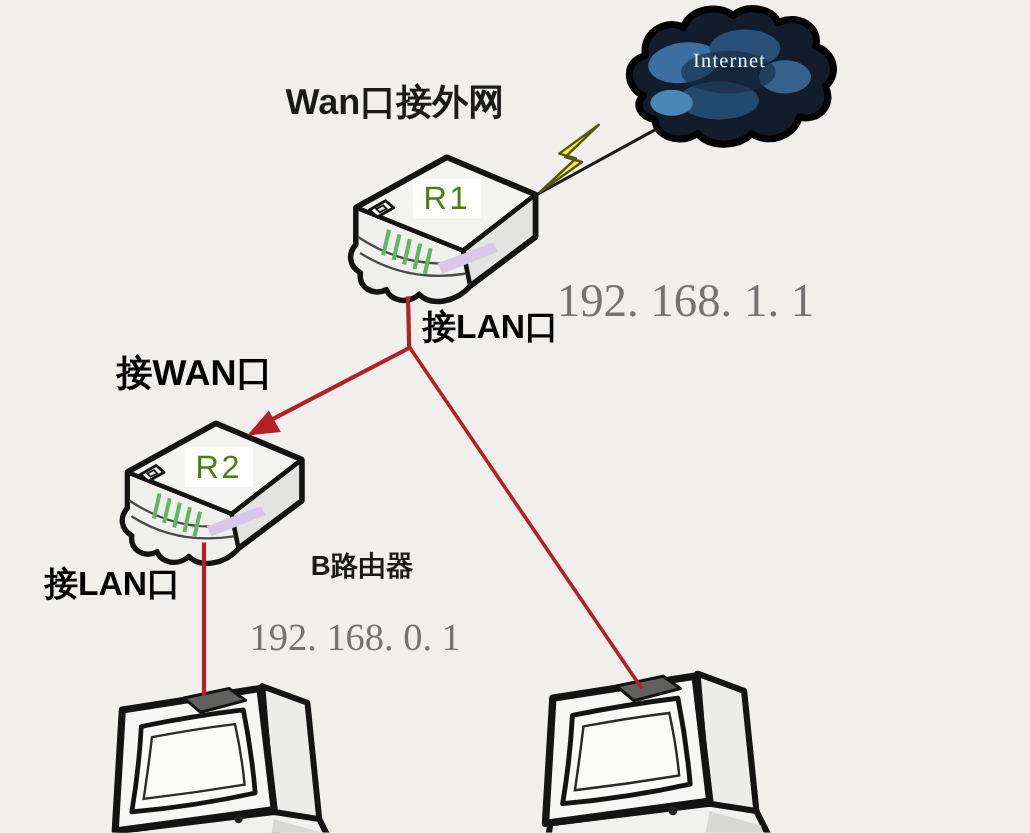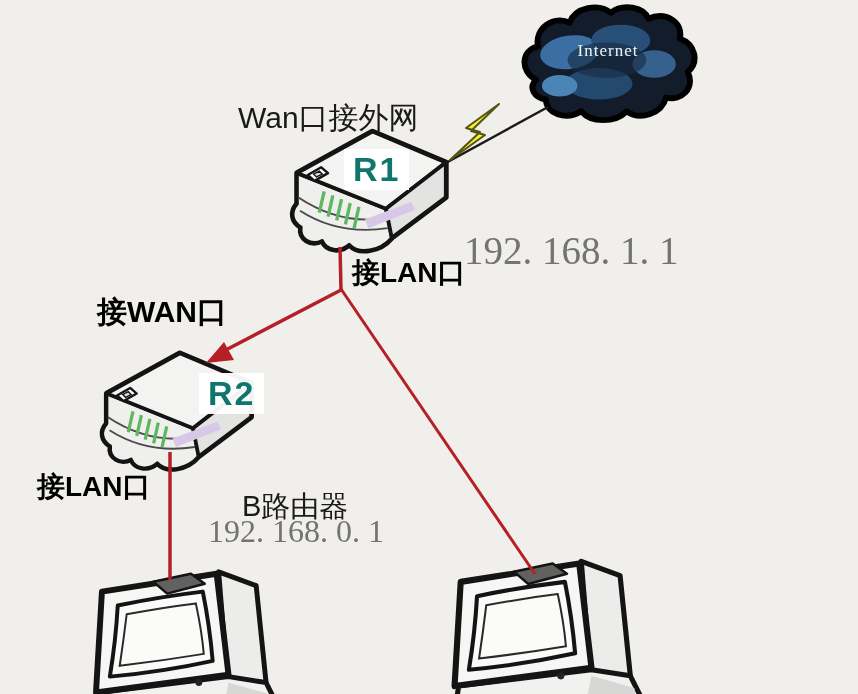--- a/index.html
+++ b/index.html
@@ -4,26 +4,26 @@
 <style>
   html,body{margin:0;padding:0;}
   #stage{
     position:relative;width:858px;height:694px;overflow:hidden;
     background:#f1efec;
     font-family:"Liberation Sans",sans-serif;
     padding-left:45px;
   }
   .abs{position:absolute;}
   .lbl{white-space:nowrap;line-height:1.05;}
-  .lbl-black{color:#1a1a1a;font-weight:normal;margin-top:32px;}
+  .lbl-black{color:#1a1a1a;font-weight:bold;}
   .lbl-red{color:#000000;font-weight:bold;}
   .ip{font-family:"Liberation Serif",serif;font-weight:normal;color:#737373;margin-top:27px;}
   .badge{
-    background:rgba(255,255,255,.95);color:#0f766e;font-weight:bold;
-    font-size:34px;padding:1px 9px;letter-spacing:2px;
+    background:rgba(255,255,255,.95);color:#4d7c0f;font-weight:normal;
+    font-size:27px;padding:1px 9px;letter-spacing:2px;
   }
   .router-line{display:flex;align-items:baseline;gap:10px;}
   #internet-label{
     font-family:"Liberation Serif",serif;color:#f3f3f0;font-size:17px;
     letter-spacing:1px;text-align:center;width:110px;
   }
   svg{display:block;}
   .layer-lines{pointer-events:none;}
 </style>
 </head>
@@ -72,21 +72,21 @@
   <div id="internet-label" class="abs lbl" style="left:553px;top:42px;">Internet</div>
 
   <svg class="abs" style="left:283px;top:120px;" width="175" height="140" viewBox="0 0 180 145">
     <use href="#sym-router"></use>
   </svg>
   <div class="abs badge" style="left:344px;top:149px;">R1</div>
 
   <svg class="abs" style="left:92px;top:342px;" width="172" height="136" viewBox="0 0 180 145">
     <use href="#sym-router"></use>
   </svg>
-  <div class="abs badge" style="left:154px;top:373px;margin-left:45px;">R2</div>
+  <div class="abs badge" style="left:154px;top:373px;">R2</div>
 
   <svg class="abs" style="left:70px;top:556px;" width="228" height="176" viewBox="0 0 230 178">
     <use href="#sym-pc"></use>
   </svg>
 
   <svg class="abs" style="left:428px;top:545px;" width="235" height="182" viewBox="0 0 230 178">
     <use href="#sym-pc"></use>
   </svg>
 
   <svg class="abs layer-lines" style="left:0;top:0;" width="858" height="694" viewBox="0 0 858 694">
@@ -102,19 +102,19 @@
   <div class="abs lbl lbl-black" style="left:238px;top:70px;font-size:30px;">Wan口接外网</div>
 
   <div class="abs router-line" style="left:464px;top:204px;">
     <span class="lbl ip" style="font-size:39px;">192. 168. 1. 1</span>
   </div>
 
   <div class="abs lbl lbl-red" style="left:352px;top:258px;font-size:28px;">接LAN口</div>
 
   <div class="abs lbl lbl-red" style="left:97px;top:296px;font-size:30px;">接WAN口</div>
 
-  <div class="abs lbl lbl-black" style="left:242px;top:459px;font-size:29px;">B路由器</div>
+  <div class="abs lbl lbl-black" style="left:259px;top:459px;font-size:23px;">B路由器</div>
 
   <div class="abs lbl ip" style="left:208px;top:488px;font-size:32px;">192. 168. 0. 1</div>
 
   <div class="abs lbl lbl-red" style="left:37px;top:472px;font-size:28px;">接LAN口</div>
 
 </div>
 
 </body></html>

